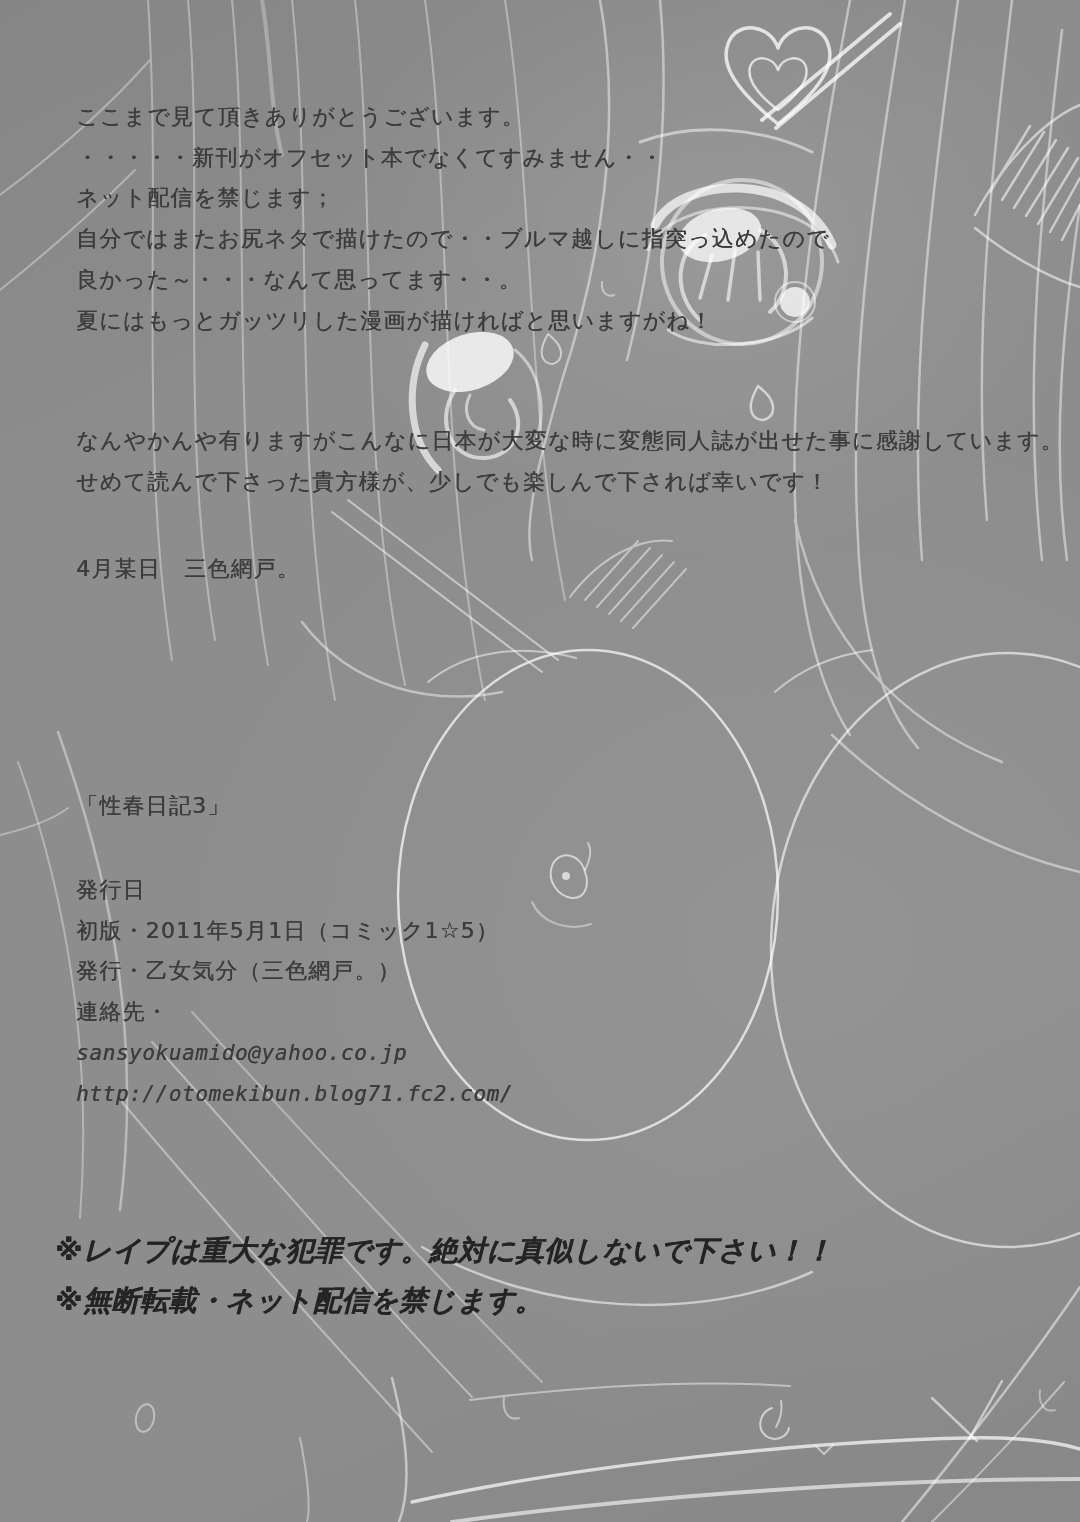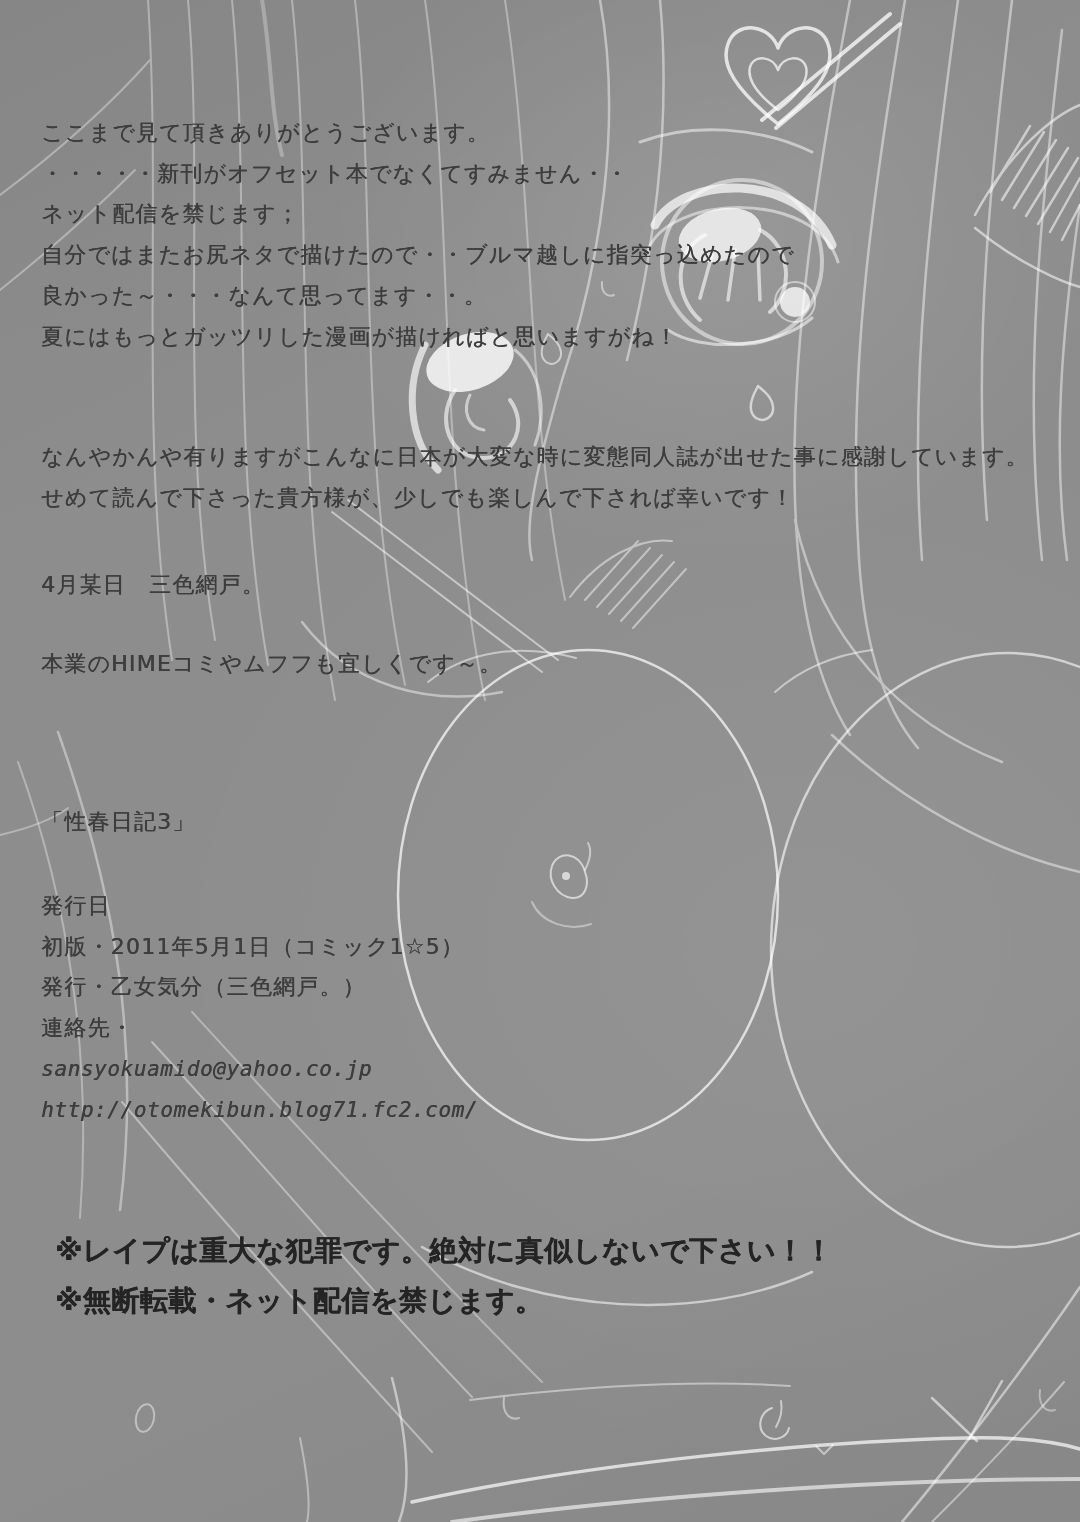--- a/index.html
+++ b/index.html
@@ -9,21 +9,21 @@
     font-family:"DejaVu Sans",sans-serif;
   }
   .scan-light{
     position:absolute;inset:0;z-index:1;pointer-events:none;
     background:
       radial-gradient(ellipse 560px 460px at 66% 16%, rgba(255,255,255,0.10), rgba(255,255,255,0) 70%),
       radial-gradient(ellipse 900px 760px at 74% 62%, rgba(255,255,255,0.06), rgba(255,255,255,0) 72%),
       linear-gradient(155deg, rgba(0,0,0,0.05) 0%, rgba(0,0,0,0) 28%, rgba(0,0,0,0) 72%, rgba(0,0,0,0.04) 100%);
   }
   svg.sketch{position:absolute;left:0;top:0;z-index:2;}
-  .tblock{position:absolute;left:41px;z-index:3;margin-top:16px;}
+  .tblock{position:absolute;left:76px;z-index:3;}
   .tline{
     white-space:nowrap;
     color:#3d3d3d;
     font-size:22px;
     letter-spacing:1.2px;
     line-height:40.7px;
     text-shadow:0.4px 0 0 currentColor;
   }
   .tline.latin{
     font-family:"DejaVu Sans Mono","Liberation Mono",monospace;
@@ -33,20 +33,21 @@
   }
   .wblock{position:absolute;left:55px;top:1226px;z-index:3;}
   .wline{
     white-space:nowrap;
     color:#242424;
     font-size:28px;
     font-weight:bold;
     letter-spacing:0.5px;
     line-height:50px;
     text-shadow:0.5px 0 0 currentColor;
+    font-style:italic;
   }
 </style>
 </head>
 <body>
 
 <div class="scan-light"></div>
 
 <svg class="sketch" width="1080" height="1522" viewBox="0 0 1080 1522" fill="none" stroke="#ffffff" stroke-linecap="round" stroke-linejoin="round">
 
   <g stroke-width="2" opacity="0.35">
@@ -190,21 +191,20 @@
 <div class="tblock" style="top:421px">
   <div class="tline">なんやかんや有りますがこんなに日本が大変な時に変態同人誌が出せた事に感謝しています。</div>
   <div class="tline">せめて読んで下さった貴方様が、少しでも楽しんで下されば幸いです！</div>
 </div>
 
 <div class="tblock" style="top:549px">
   <div class="tline">4月某日　三色網戸。</div>
 </div>
 
 <div class="tblock" style="top:628px">
-  <div class="tline">本業のHIMEコミやムフフも宜しくです～。</div>
 </div>
 
 <div class="tblock" style="top:786px">
   <div class="tline">「性春日記3」</div>
 </div>
 
 <div class="tblock" style="top:870px">
   <div class="tline">発行日</div>
   <div class="tline">初版・2011年5月1日（コミック1☆5）</div>
   <div class="tline">発行・乙女気分（三色網戸。）</div>

